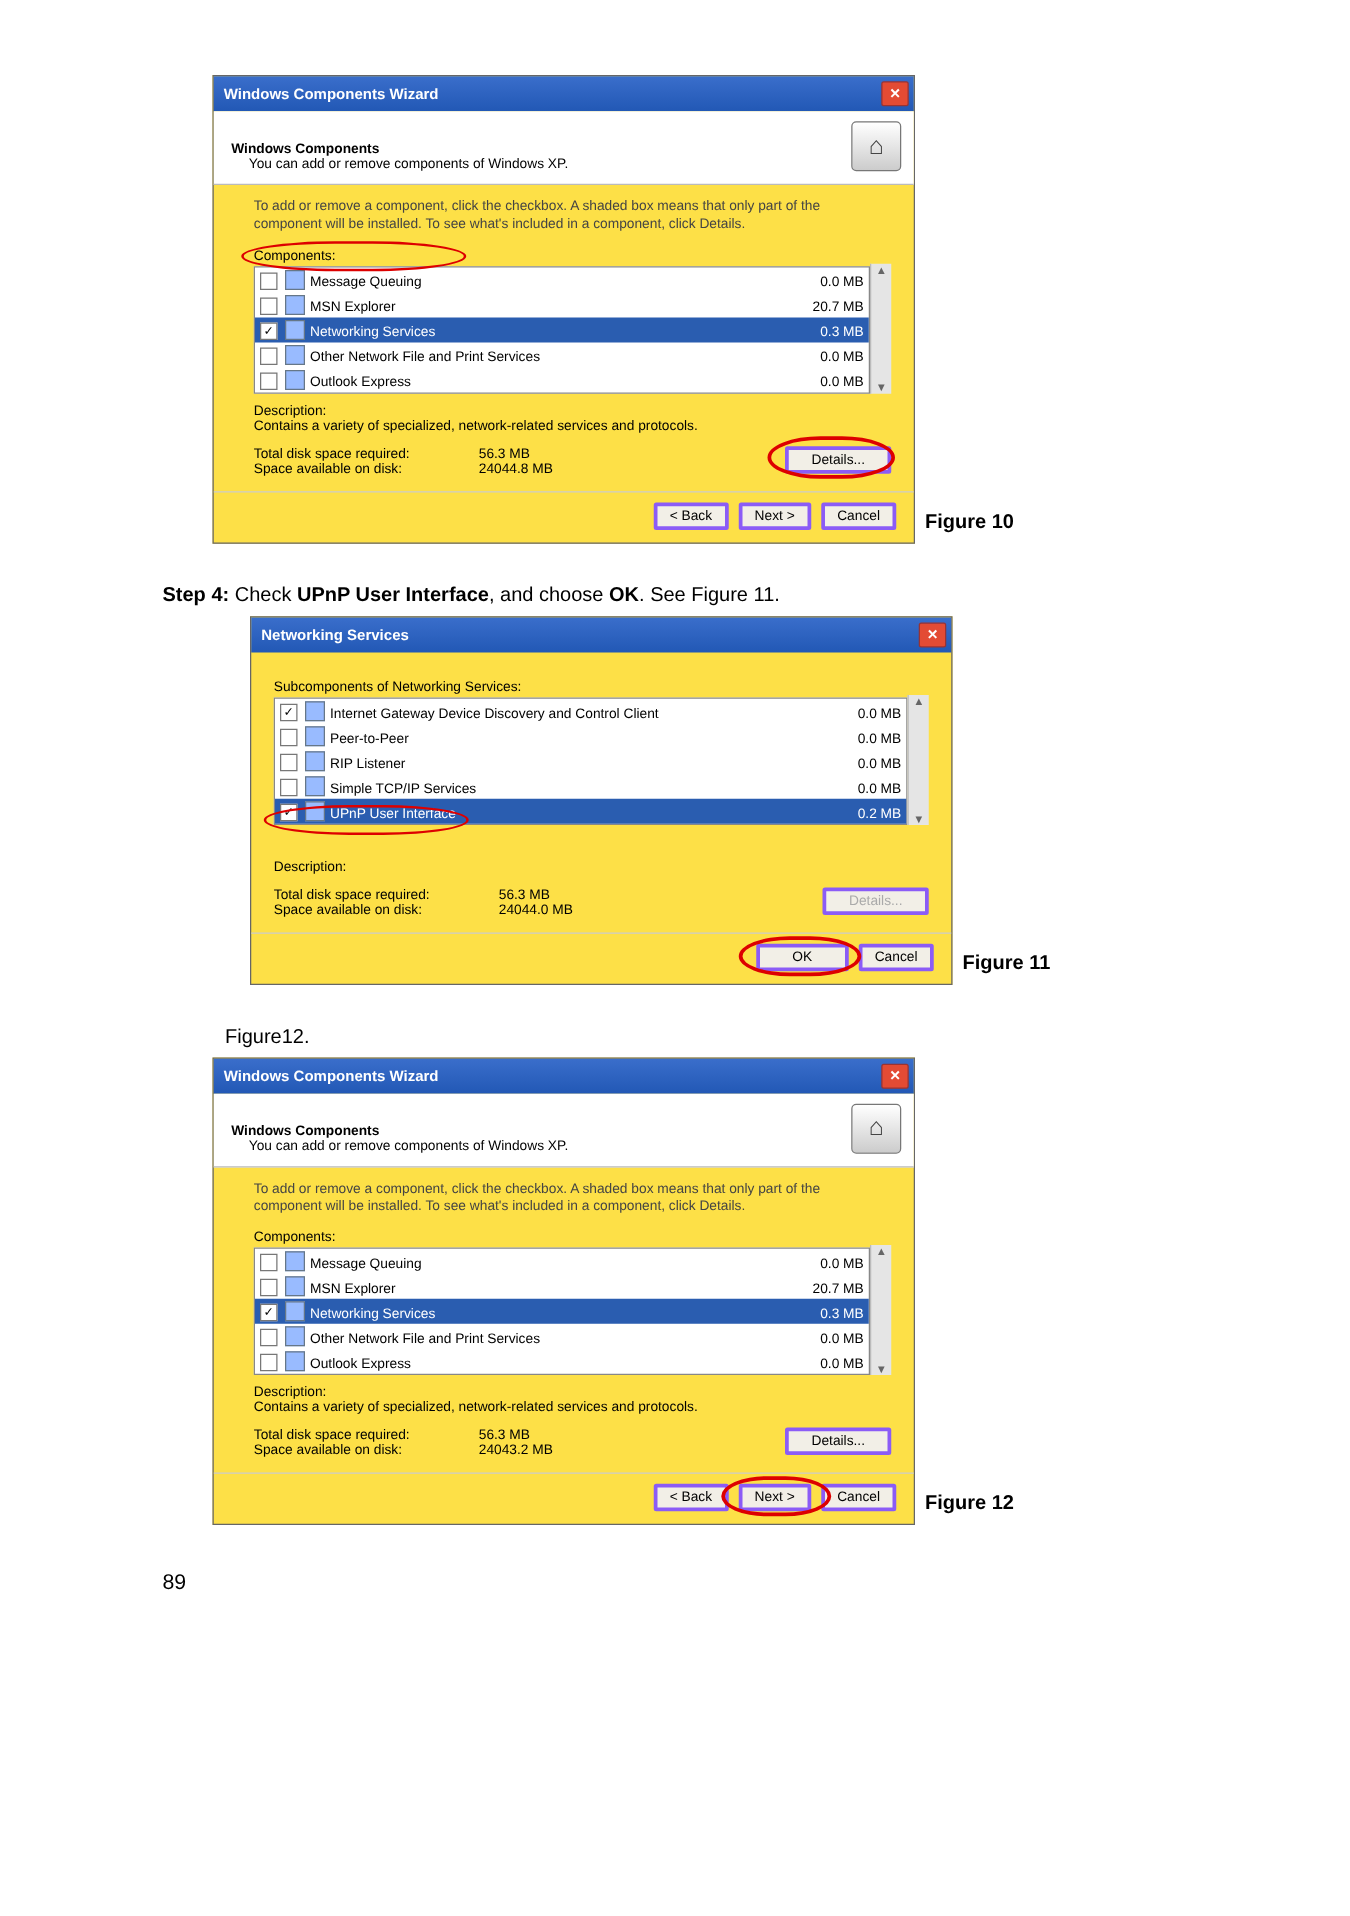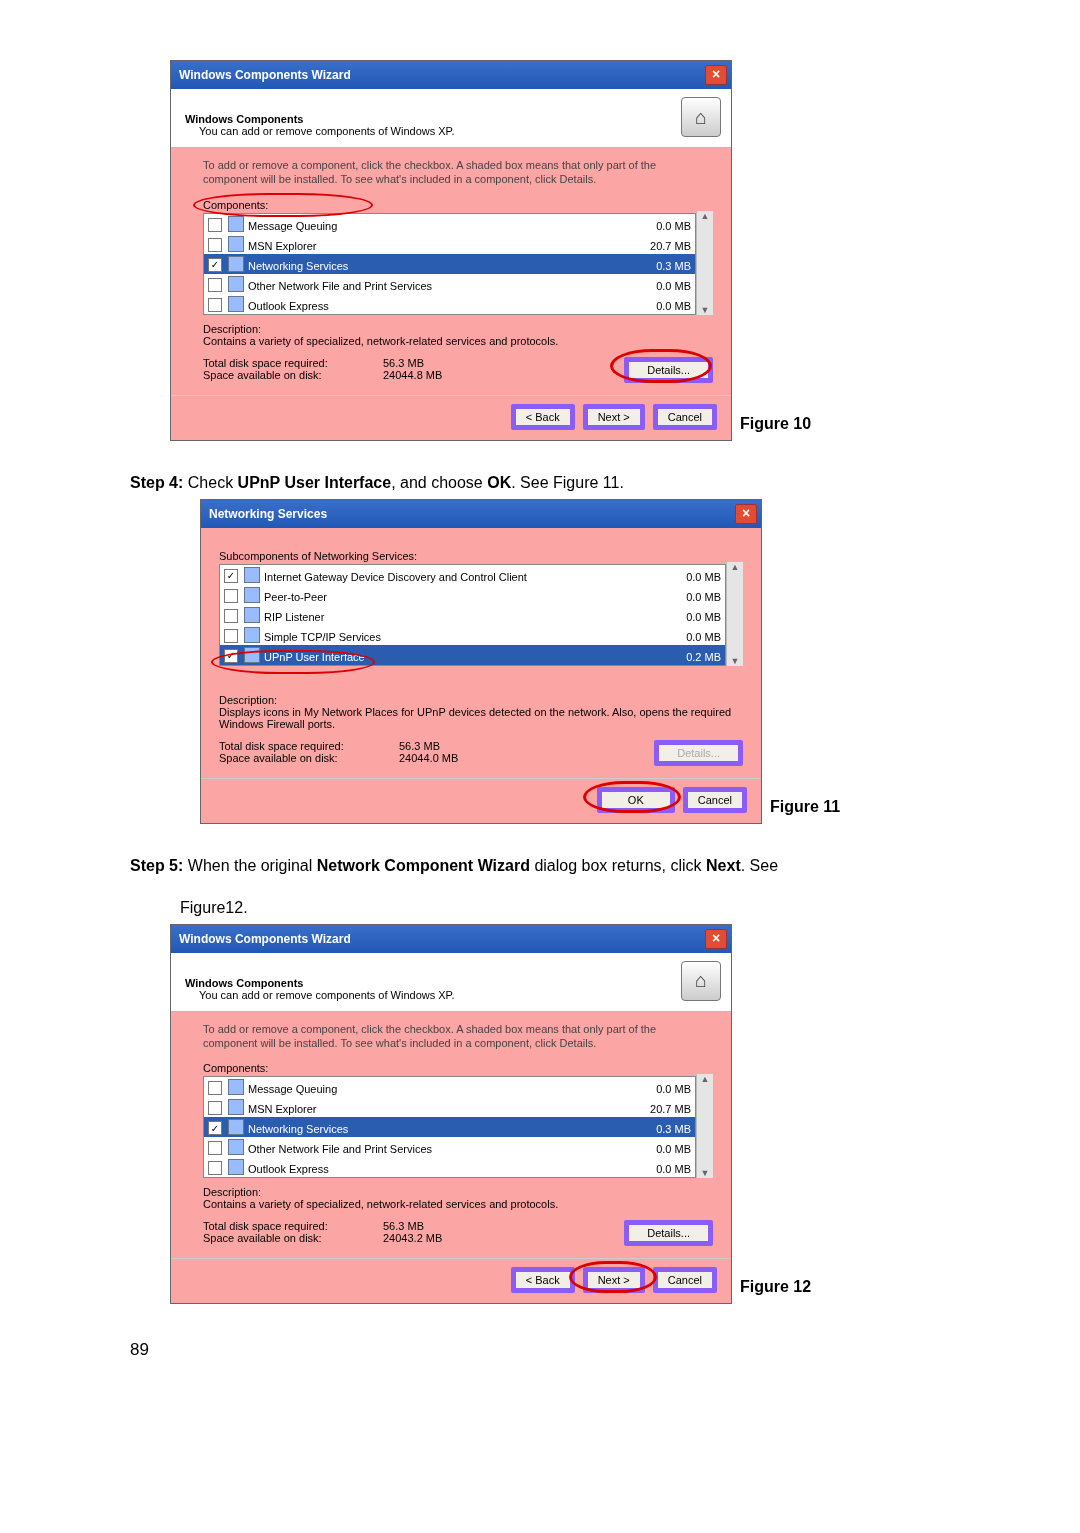--- a/index.html
+++ b/index.html
@@ -16,21 +16,21 @@
     box-sizing: border-box;
   }
   .dialog-wrap {
     display: flex;
     align-items: flex-end;
     margin: 0 0 30px 40px;
   }
   .dialog {
     width: 560px;
     border: 1px solid #666;
-    background: #fca5a5;
+    background: #fde047;
     font-family: Tahoma, Arial, sans-serif;
     font-size: 11px;
     color: #000;
   }
   .titlebar {
     display: flex;
     align-items: center;
     justify-content: space-between;
     background: linear-gradient(#3a6ecb, #2258b5);
     color: #fff;
@@ -107,21 +107,21 @@
   }
   .list-outer{display:flex;}
   .desc-row { display:flex; margin-top:8px;flex-direction:column; }
   .desc-row .dl { width:82px; }
   .desc-row .dv { flex:1; }
   .two-col { display:flex; margin-top:10px; }
   .two-col .left { flex:1; }
   .two-col .left div { display:flex; }
   .two-col .left div span:first-child{ width:180px;}
   .details-btn, .wiz-btn {
-    border:5px solid #8b5cf6; background:#f2efe7;
+    border:3px solid #8b5cf6; background:#f2efe7;
     padding:2px 10px; font-size:11px;
     border-radius:2px;
   }
   .details-btn{ padding:2px 18px; }
   .wiz-btns {
     display:flex; justify-content:flex-end; gap:8px;
     padding:8px 14px 10px 14px;
     border-top:1px solid #ccc;
     margin-top:6px;
   }
@@ -277,21 +277,20 @@
               </div>
             </div>
           <div class="vscroll">
               <span>▲</span>
               <span style="height:40px"></span>
               <span>▼</span>
             </div>
         </div>
         <div class="desc-row" style="margin-top:28px;">
           <div class="dl">Description:</div>
-          <div class="dv">Displays icons in My Network Places for UPnP devices detected on the network. Also, opens the required Windows Firewall ports.</div>
         </div>
         <div class="two-col">
           <div class="left">
             <div>
                 <span>Total disk space required:</span>
                 <span>56.3 MB</span>
               </div>
             <div>
                 <span>Space available on disk:</span>
                 <span>24044.0 MB</span>
@@ -307,23 +306,20 @@
           <button class="wiz-btn" style="padding:2px 26px;">OK</button>
           <div class="ring-red" style="left:-14px;top:-6px;width:92px;height:26px;"></div>
         </div>
         <button class="wiz-btn">Cancel</button>
       </div>
       <div class="ring-red" style="left:10px;top:150px;width:160px;height:20px;border-width:2px;"></div>
     </div>
     <div class="fig-label">Figure 11</div>
   </div>
 
-  <p class="step-text">
-    <b>Step 5:</b><span> When the original </span><b>Network Component Wizard</b><span> dialog box returns, click </span><b>Next</b><span>. See</span>
-  </p>
   <p class="step-text indent">Figure12.</p>
 
   <div class="dialog-wrap">
     <div class="dialog rel">
       <div class="titlebar">
         <span>Windows Components Wizard</span>
         <div class="close-x">×</div>
       </div>
       <div class="hdr">
         <div class="hdr-left">

